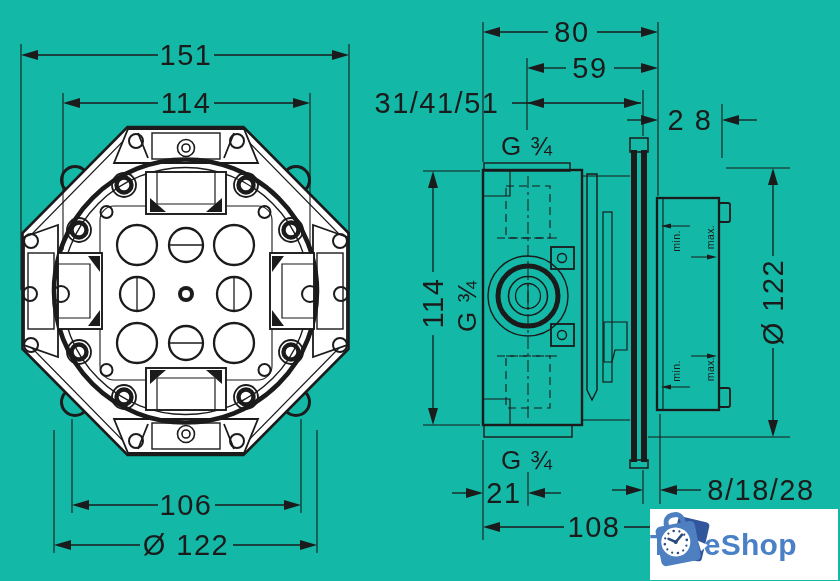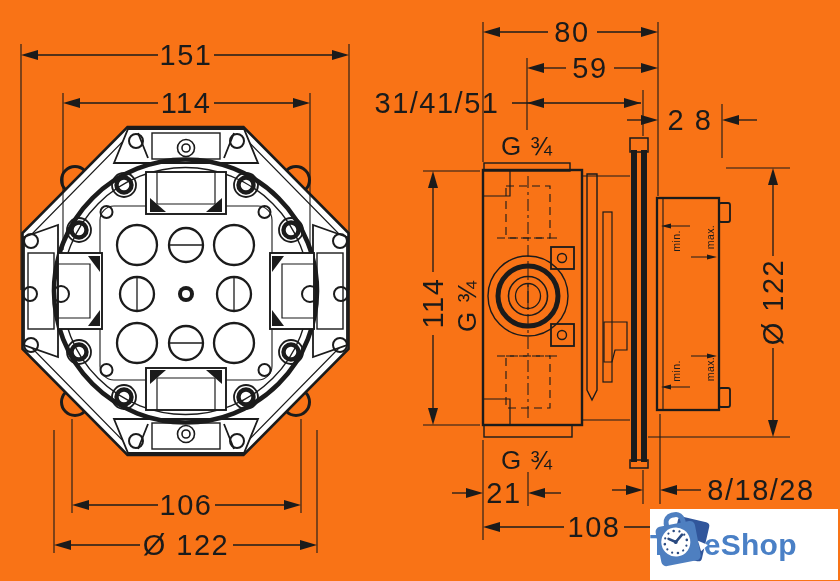--- a/index.html
+++ b/index.html
@@ -1,16 +1,16 @@
 <!DOCTYPE html>
 <html><head>
 <meta charset="utf-8">
 <style>
   html,body{margin:0;padding:0;background:#ffffff;}
-  .canvas{position:relative;width:840px;height:581px;background:#f97316;overflow:hidden;
+  .canvas{position:relative;width:840px;height:581px;background:#14b8a6;overflow:hidden;
           font-family:"Liberation Sans",sans-serif;}
   svg{position:absolute;left:0;top:0;}
   text.dim{font-family:"Liberation Sans",sans-serif;font-size:29px;letter-spacing:1.5px;
            fill:#1b1b1b;text-anchor:middle;dominant-baseline:central;}
   text.dim-sm{font-family:"Liberation Sans",sans-serif;font-size:26px;letter-spacing:1px;
            fill:#1b1b1b;text-anchor:middle;dominant-baseline:central;}
   text.tiny{font-family:"Liberation Sans",sans-serif;font-size:10.5px;letter-spacing:.4px;
            fill:#1b1b1b;text-anchor:middle;dominant-baseline:central;}
   .logo{position:absolute;left:650px;top:509px;width:188px;height:71px;background:#ffffff;
         display:flex;align-items:center;gap:3px;z-index:3;}

